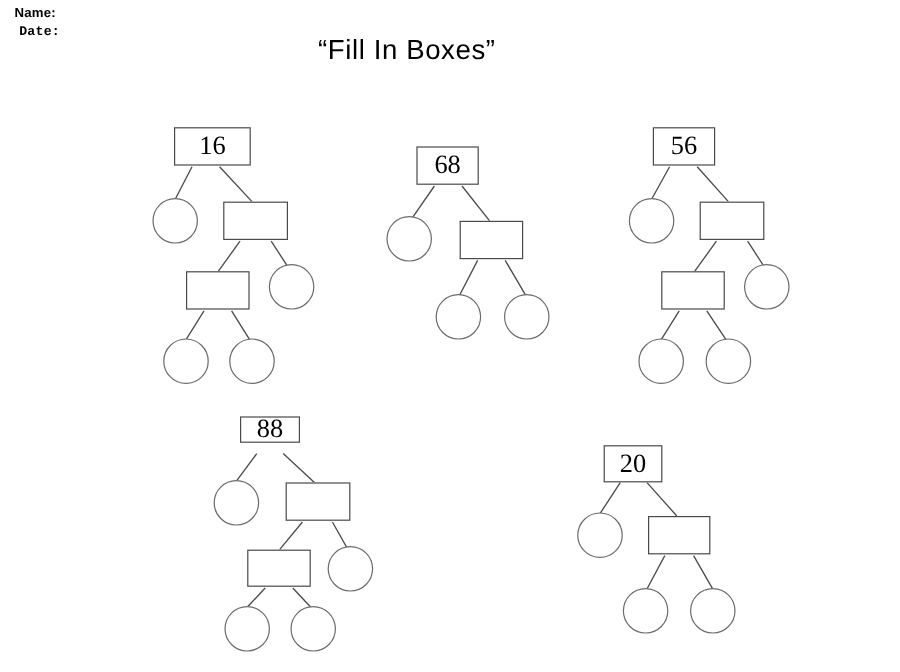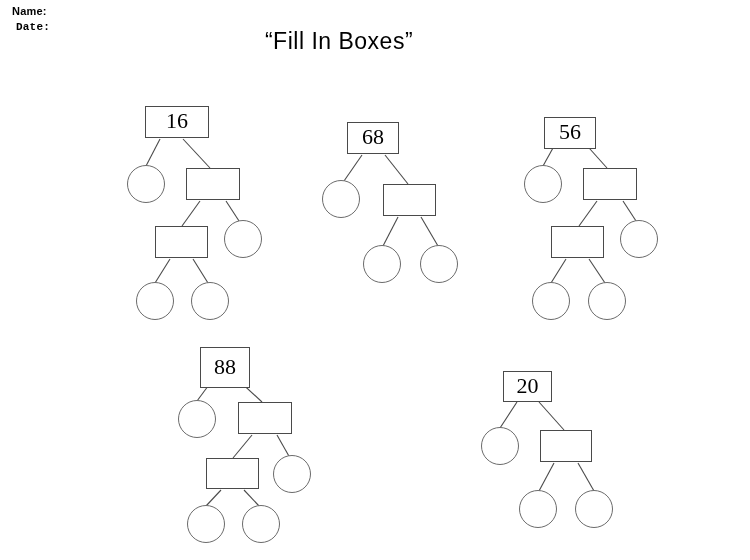--- a/index.html
+++ b/index.html
@@ -145,30 +145,30 @@
         <div class="node-circle" style="left: 191px; top: 282px; width: 38px; height: 38px;"></div>
       </div>
       <div class="tree" style="left: 0px; top: 0px;">
         <div class="node-box" style="left: 347px; top: 122px; width: 52px; height: 32px;">68</div>
         <div class="node-circle" style="left: 322px; top: 180px; width: 38px; height: 38px;"></div>
         <div class="node-box" style="left: 383px; top: 184px; width: 53px; height: 32px;"></div>
         <div class="node-circle" style="left: 363px; top: 245px; width: 38px; height: 38px;"></div>
         <div class="node-circle" style="left: 420px; top: 245px; width: 38px; height: 38px;"></div>
       </div>
       <div class="tree" style="left: 0px; top: 0px;">
-        <div class="node-box" style="left: 544px; top: 106px; width: 52px; height: 32px; margin-top: 11px;">56</div>
+        <div class="node-box" style="left: 544px; top: 106px; width: 52px; height: 32px;">56</div>
         <div class="node-circle" style="left: 524px; top: 165px; width: 38px; height: 38px;"></div>
         <div class="node-box" style="left: 583px; top: 168px; width: 54px; height: 32px;"></div>
         <div class="node-box" style="left: 551px; top: 226px; width: 53px; height: 32px;"></div>
         <div class="node-circle" style="left: 620px; top: 220px; width: 38px; height: 38px;"></div>
         <div class="node-circle" style="left: 532px; top: 282px; width: 38px; height: 38px;"></div>
         <div class="node-circle" style="left: 588px; top: 282px; width: 38px; height: 38px;"></div>
       </div>
       <div class="tree" style="left: 0px; top: 0px;">
-        <div class="node-box" style="left: 200px; top: 347px; width: 50px; height: 41px;">88</div>
+        <div class="node-box" style="left: 200px; top: 347px; width: 50px; height: 22px;">88</div>
         <div class="node-circle" style="left: 178px; top: 400px; width: 38px; height: 38px;"></div>
         <div class="node-box" style="left: 238px; top: 402px; width: 54px; height: 32px;"></div>
         <div class="node-box" style="left: 206px; top: 458px; width: 53px; height: 31px;"></div>
         <div class="node-circle" style="left: 273px; top: 455px; width: 38px; height: 38px;"></div>
         <div class="node-circle" style="left: 187px; top: 505px; width: 38px; height: 38px;"></div>
         <div class="node-circle" style="left: 242px; top: 505px; width: 38px; height: 38px;"></div>
       </div>
       <div class="tree" style="left: 0px; top: 0px;">
         <div class="node-box" style="left: 503px; top: 371px; width: 49px; height: 31px;">20</div>
         <div class="node-circle" style="left: 481px; top: 427px; width: 38px; height: 38px;"></div>

